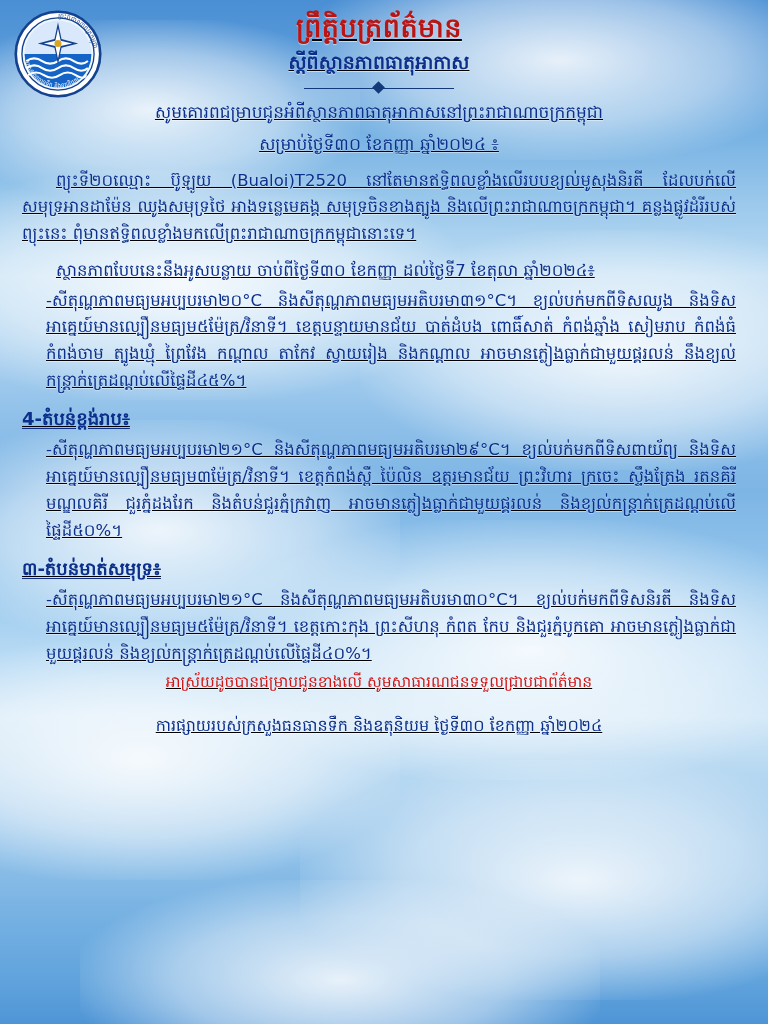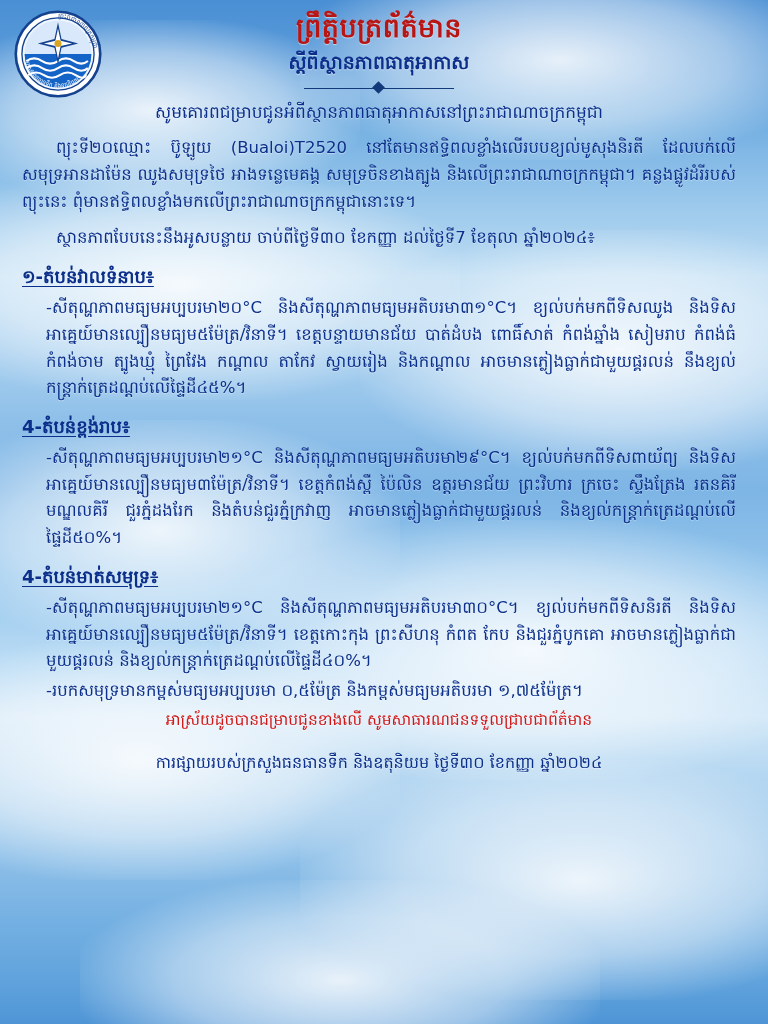--- a/index.html
+++ b/index.html
@@ -63,20 +63,21 @@
   }
 
   
   .content {
     position: absolute;
     left: 0;
     top: 0;
     width: 758px;
     padding: 0 22px;
     box-sizing: border-box;
+    text-decoration: underline;
   }
   .title-block {
     text-align: center;
     padding-top: 10px;
   }
   .main-title {
     color: #b81515;
     font-size: 27px;
     font-weight: bold;
     letter-spacing: 0.5px;
@@ -203,31 +204,30 @@
 
   <div class="content">
 
     <div class="title-block">
       <div class="main-title">ព្រឹត្តិបត្រព័ត៌មាន</div>
       <div class="sub-title">ស្ដីពីស្ថានភាពធាតុអាកាស</div>
       <div class="divider"></div>
     </div>
 
     <div class="body-text lead">សូមគោរពជម្រាបជូនអំពីស្ថានភាពធាតុអាកាសនៅព្រះរាជាណាចក្រកម្ពុជា</div>
+    <div class="body-text lead">សម្រាប់ថ្ងៃទី៣០ ខែកញ្ញា ឆ្នាំ២០២៤ ៖</div>
 
     <div class="body-text para">ព្យុះទី២០ឈ្មោះ ប៊ូឡូយ (Bualoi)T2520 នៅតែមានឥទ្ធិពលខ្លាំងលើរបបខ្យល់មូសុងនិរតី ដែលបក់លើសមុទ្រអានដាម៉ែន ឈូងសមុទ្រថៃ អាងទន្លេមេគង្គ សមុទ្រចិនខាងត្បូង និងលើព្រះរាជាណាចក្រកម្ពុជា។ គន្លងផ្លូវដំរីរបស់ព្យុះនេះ ពុំមានឥទ្ធិពលខ្លាំងមកលើព្រះរាជាណាចក្រកម្ពុជានោះទេ។</div>
     <div class="body-text para">ស្ថានភាពបែបនេះនឹងអូសបន្លាយ ចាប់ពីថ្ងៃទី៣០ ខែកញ្ញា ដល់ថ្ងៃទី7 ខែតុលា ឆ្នាំ២០២៤៖</div>
 
-    <div class="section-head">១-តំបន់វាលទំនាប៖</div>
     <div class="body-text bullet">-សីតុណ្ហភាពមធ្យមអប្បបរមា២០°C និងសីតុណ្ហភាពមធ្យមអតិបរមា៣១°C។ ខ្យល់បក់មកពីទិសឈូង និងទិសអាគ្នេយ៍មានល្បឿនមធ្យម៥ម៉ែត្រ/វិនាទី។ ខេត្តបន្ទាយមានជ័យ បាត់ដំបង ពោធិ៍សាត់ កំពង់ឆ្នាំង សៀមរាប កំពង់ធំ កំពង់ចាម ត្បូងឃ្មុំ ព្រៃវែង កណ្ដាល តាកែវ ស្វាយរៀង និងកណ្ដាល អាចមានភ្លៀងធ្លាក់ជាមួយផ្គរលន់ នឹងខ្យល់កន្ត្រាក់ត្រេដណ្ដប់លើផ្ទៃដី៤៥%។</div>
 
     <div class="section-head">4-តំបន់ខ្ពង់រាប៖</div>
     <div class="body-text bullet">-សីតុណ្ហភាពមធ្យមអប្បបរមា២១°C និងសីតុណ្ហភាពមធ្យមអតិបរមា២៩°C។ ខ្យល់បក់មកពីទិសពាយ័ព្យ និងទិសអាគ្នេយ៍មានល្បឿនមធ្យម៣ម៉ែត្រ/វិនាទី។ ខេត្តកំពង់ស្ពឺ ប៉ៃលិន ឧត្តរមានជ័យ ព្រះវិហារ ក្រចេះ ស្ទឹងត្រែង រតនគិរី មណ្ឌលគិរី ជួរភ្នំដងរែក និងតំបន់ជួរភ្នំក្រវាញ អាចមានភ្លៀងធ្លាក់ជាមួយផ្គរលន់ និងខ្យល់កន្ត្រាក់ត្រេដណ្ដប់លើផ្ទៃដី៥០%។</div>
 
-    <div class="section-head">4-តំបន់មាត់សមុទ្រ៖</div>
+    <div class="section-head">៣-តំបន់មាត់សមុទ្រ៖</div>
     <div class="body-text bullet">-សីតុណ្ហភាពមធ្យមអប្បបរមា២១°C និងសីតុណ្ហភាពមធ្យមអតិបរមា៣០°C។ ខ្យល់បក់មកពីទិសនិរតី និងទិសអាគ្នេយ៍មានល្បឿនមធ្យម៥ម៉ែត្រ/វិនាទី។ ខេត្តកោះកុង ព្រះសីហនុ កំពត កែប និងជួរភ្នំបូកគោ អាចមានភ្លៀងធ្លាក់ជាមួយផ្គរលន់ និងខ្យល់កន្ត្រាក់ត្រេដណ្ដប់លើផ្ទៃដី៤០%។</div>
-    <div class="body-text bullet">-របកសមុទ្រមានកម្ពស់មធ្យមអប្បបរមា ០,៥ម៉ែត្រ និងកម្ពស់មធ្យមអតិបរមា ១,៧៥ម៉ែត្រ។</div>
 
     <div class="closing-red">អាស្រ័យដូចបានជម្រាបជូនខាងលើ សូមសាធារណជនទទួលជ្រាបជាព័ត៌មាន</div>
     <div class="closing-blue">ការផ្សាយរបស់ក្រសួងធនធានទឹក និងឧតុនិយម ថ្ងៃទី៣០ ខែកញ្ញា ឆ្នាំ២០២៤</div>
 
   </div>
 </div>
 
 </body></html>

